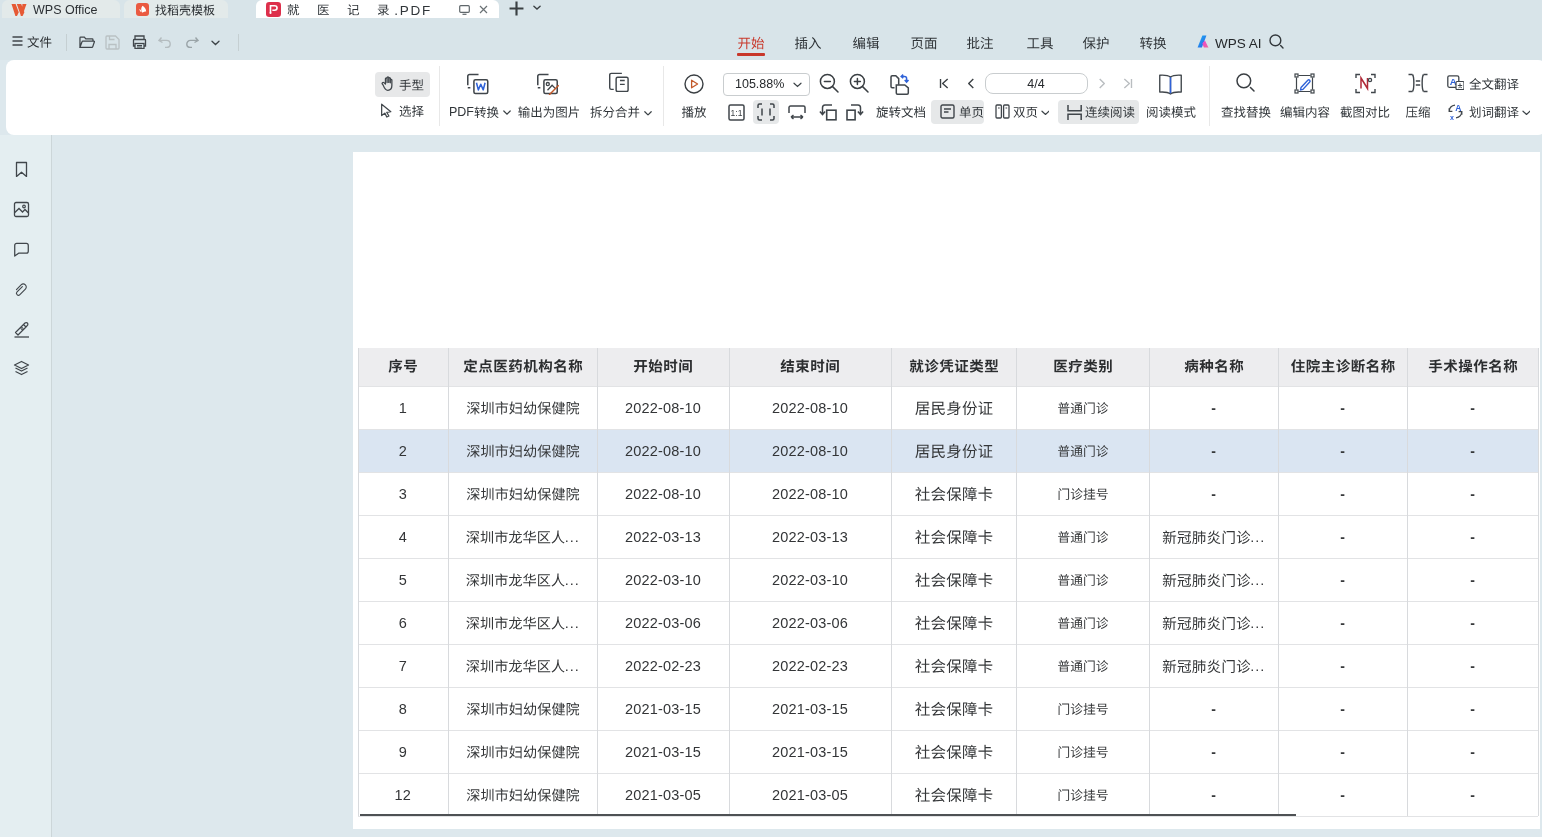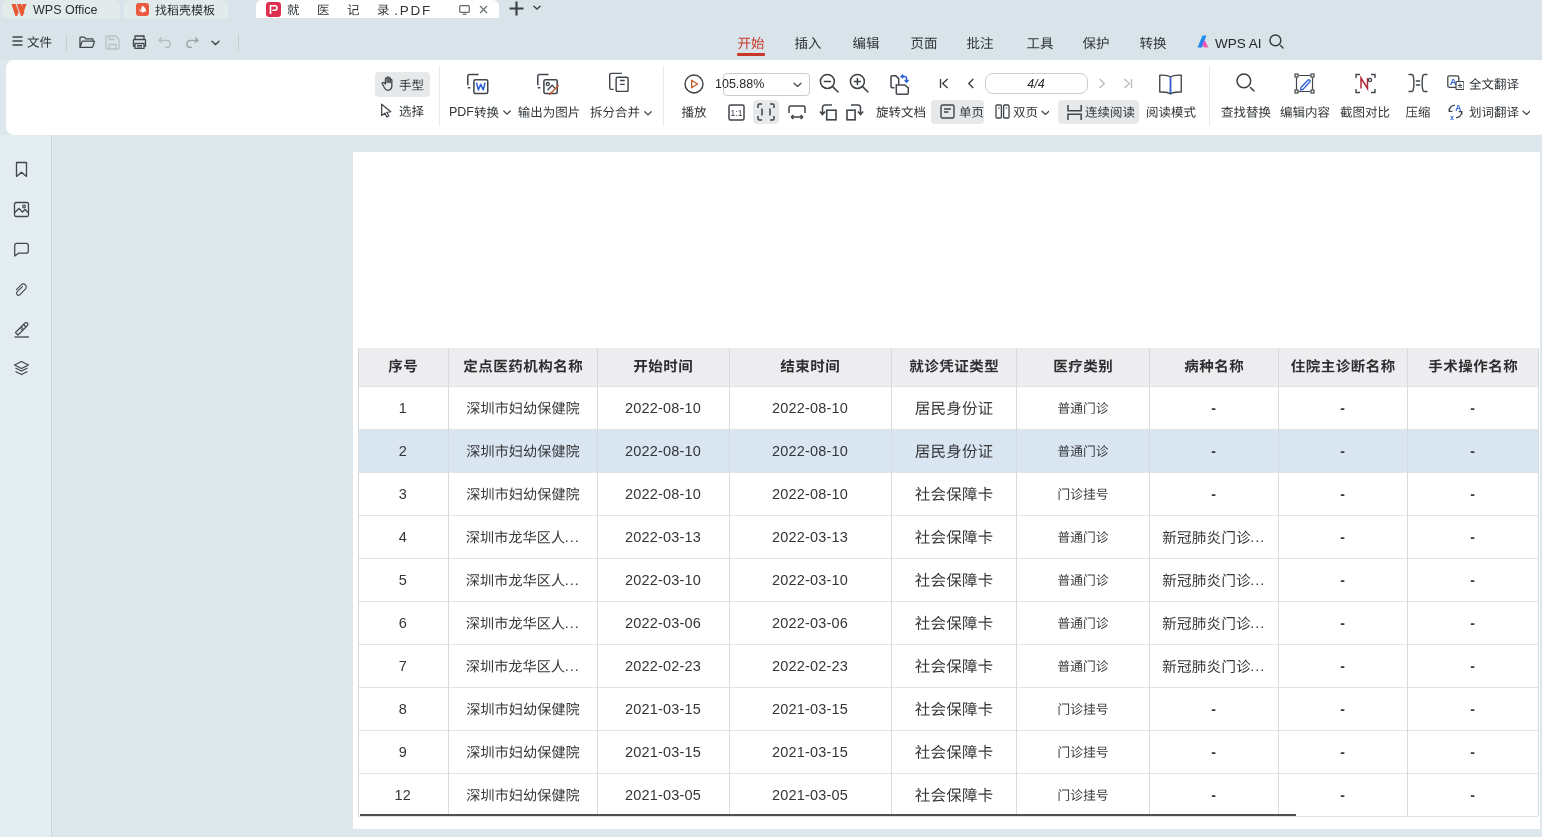--- a/index.html
+++ b/index.html
@@ -382,21 +382,21 @@
     <circle cx="10" cy="10" r="9" stroke="#3a3f43" stroke-width="1.4" fill="none"></circle>
     <path d="M7.6 6.2 L13.6 10 L7.6 13.8 Z" stroke="#c2592a" stroke-width="1.3" fill="none" stroke-linejoin="round"></path>
   </svg>
 <div class="c" style="left:694.0px;top:112.0px;">
     <svg class="z" width="25.0" height="12.5" viewBox="0 0 2000 1000" style="fill:#303539;">
       <use href="#g40" x="0"></use>
       <use href="#g41" x="1000"></use>
     </svg>
   </div>
 <div style="position:absolute;left:723px;top:72.5px;width:87px;height:23px;border:1px solid #c9cdcf;border-radius:4px;box-sizing:border-box;"></div>
-<div class="l" style="left:715px;top:84.0px;">
+<div class="l" style="left:735px;top:84.0px;">
     <span style="font-size:12.5px;color:#26292c;">105.88%</span>
   </div>
 <svg style="position:absolute;left:793.0px;top:81.5px;" width="9" height="6" viewBox="0 0 9 6" fill="none">
     <path d="M1 1.2 L4.5 4.5 L8 1.2" stroke="#3c4347" stroke-width="1.2" fill="none" stroke-linecap="round"></path>
   </svg>
 <svg style="position:absolute;left:728.0px;top:104.0px;" width="17" height="17" viewBox="0 0 17 17" fill="none">
     <rect x="1" y="1" width="15" height="15" rx="1.5" stroke="#40464b" stroke-width="1.5" fill="none"></rect>
     <text x="8.5" y="12" font-family="Liberation Sans" font-size="8.5" fill="#3a3f43" text-anchor="middle">1:1</text>
   </svg>
 <div style="position:absolute;left:753px;top:100px;width:26px;height:24px;background:#e6e8e9;border-radius:4px;"></div>
@@ -439,21 +439,21 @@
       <use href="#g43" x="3000"></use>
     </svg>
   </div>
 <svg style="position:absolute;left:939.0px;top:78.0px;" width="10" height="11" viewBox="0 0 10 12" fill="none">
     <path d="M1.2 1 V11 M9 1 L3.5 6 L9 11" stroke="#3a3f43" stroke-width="1.5" fill="none" stroke-linejoin="round"></path>
   </svg>
 <svg style="position:absolute;left:967.0px;top:78.0px;" width="8" height="11" viewBox="0 0 8 12" fill="none">
     <path d="M6.5 1 L1.5 6 L6.5 11" stroke="#3a3f43" stroke-width="1.5" fill="none" stroke-linejoin="round"></path>
   </svg>
 <div style="position:absolute;left:985px;top:73px;width:103px;height:21px;border:1px solid #c9cdcf;border-radius:8px;box-sizing:border-box;"></div>
-<div class="c" style="left:1036.0px;top:83.5px;font-style:italic;">
+<div class="c" style="left:1036.0px;top:83.5px;">
     <span style="font-size:12.5px;color:#26292c;">4/4</span>
   </div>
 <svg style="position:absolute;left:1098.0px;top:78.0px;" width="8" height="11" viewBox="0 0 8 12" fill="none">
     <path d="M1.5 1 L6.5 6 L1.5 11" stroke="#b9bdc0" stroke-width="1.5" fill="none" stroke-linejoin="round"></path>
   </svg>
 <svg style="position:absolute;left:1123.0px;top:78.0px;" width="10" height="11" viewBox="0 0 10 12" fill="none">
     <path d="M8.8 1 V11 M1 1 L6.5 6 L1 11" stroke="#b9bdc0" stroke-width="1.5" fill="none" stroke-linejoin="round"></path>
   </svg>
 <svg style="position:absolute;left:1158.0px;top:74.0px;" width="25" height="21" viewBox="0 0 25 21.5" fill="none">
     <path d="M12.5 3.2 C10.5 1.6 6.5 1 1.5 1.3 V18.5 C6.5 18.2 10.5 18.9 12.5 20.4 C14.5 18.9 18.5 18.2 23.5 18.5 V1.3 C18.5 1 14.5 1.6 12.5 3.2 V19.5" stroke="#40464b" stroke-width="1.4" fill="none" stroke-linejoin="round"></path>

